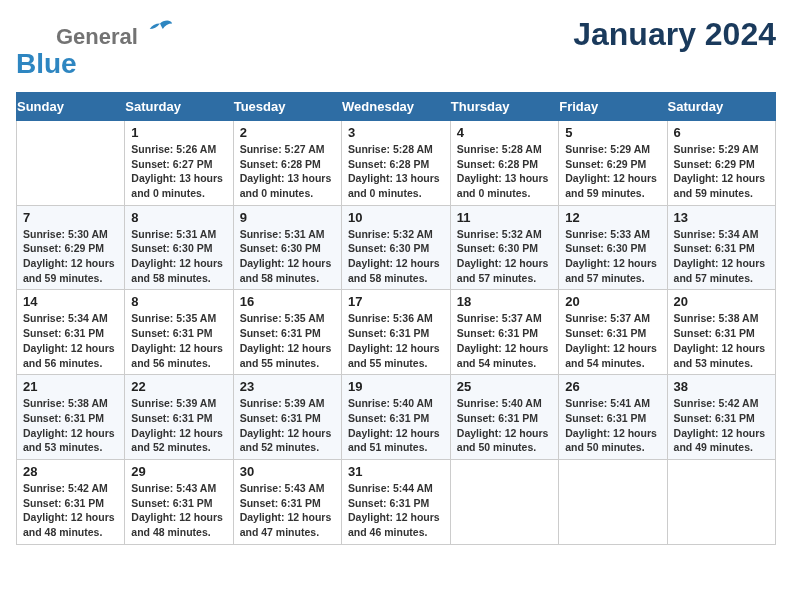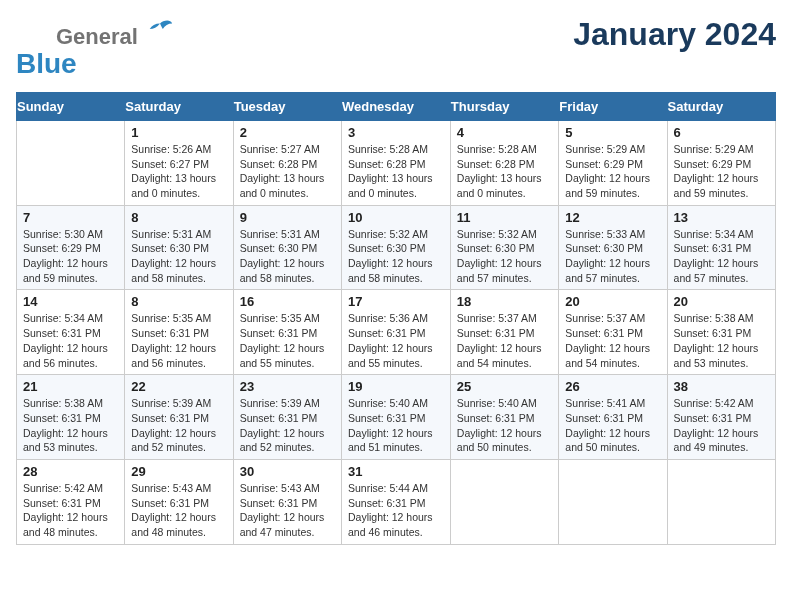--- a/index.html
+++ b/index.html
@@ -77,20 +77,21 @@
       font-weight: bold;
       font-size: 13px;
       color: #222;
       display: block;
       margin-bottom: 2px;
     }
     .day-info {
       color: #333;
       font-size: 10.5px;
       line-height: 1.4;
+      font-weight: bold;
     }
     .empty-cell {
       background: #fff !important;
     }
   </style>
 </head>
 <body>
 
 <div class="header">
   <div class="logo">

